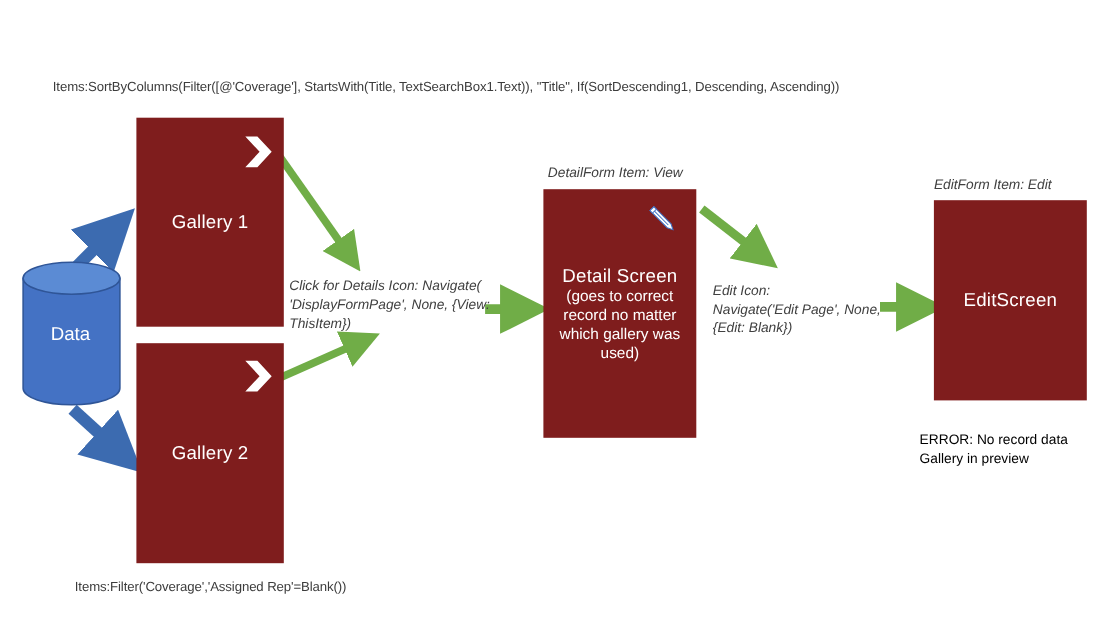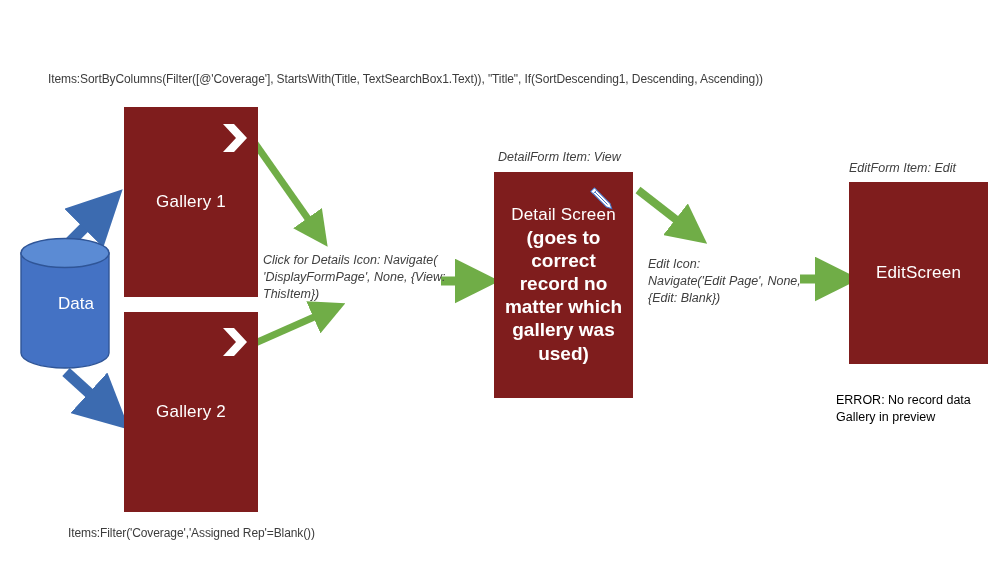--- a/index.html
+++ b/index.html
@@ -34,26 +34,25 @@
     color: #ffffff;
     text-align: center;
   }
   .node-title {
     font-size: 17px;
     letter-spacing: .2px;
     line-height: 1.15;
     color: #ffffff;
   }
   .node-sub {
-    font-size: 19px;
+    font-size: 14px;
     line-height: 1.22;
     color: #ffffff;
     padding: 0 6px;
     margin-top: 1px;
-    font-weight: bold;
   }
   .caption {
     position: absolute;
     font-size: 12.5px;
     color: #404040;
     line-height: 1.35;
     white-space: nowrap;
   }
   .caption-italic {
     font-style: italic;
@@ -130,21 +129,21 @@
     <g>
       <line x1="800" y1="279" x2="838" y2="279" stroke="#70AD47" stroke-width="9" marker-end="url(#mk-green)"></line>
     </g>
   </svg>
 
   <div style="position:absolute; left:18px; top:236px; width:94px; height:134px;">
     <svg width="94" height="134" viewBox="0 0 94 134">
       <path d="M3,17 L3,117 A44,15 0 0 0 91,117 L91,17 Z" fill="#4472C4" stroke="#2F5597" stroke-width="1.4"></path>
       <ellipse cx="47" cy="17" rx="44" ry="14.5" fill="#5B8BD4" stroke="#2F5597" stroke-width="1.4"></ellipse>
     </svg>
-    <div class="data-label" style="left:12px; top:58px;">Data</div>
+    <div class="data-label" style="left:0; top:58px;">Data</div>
   </div>
 
   <div class="node-box" style="left:124px; top:107px; width:134px; height:190px;">
     <div class="node-title">Gallery 1</div>
   </div>
   <div class="chevron-icon" style="left:214px; top:118px;">
     <svg width="42" height="42" viewBox="0 0 42 42">
       <path d="M9,6 L22,20 L9,34 L20,34 L33,20 L20,6 Z" fill="#FFFFFF"></path>
     </svg>
   </div>

